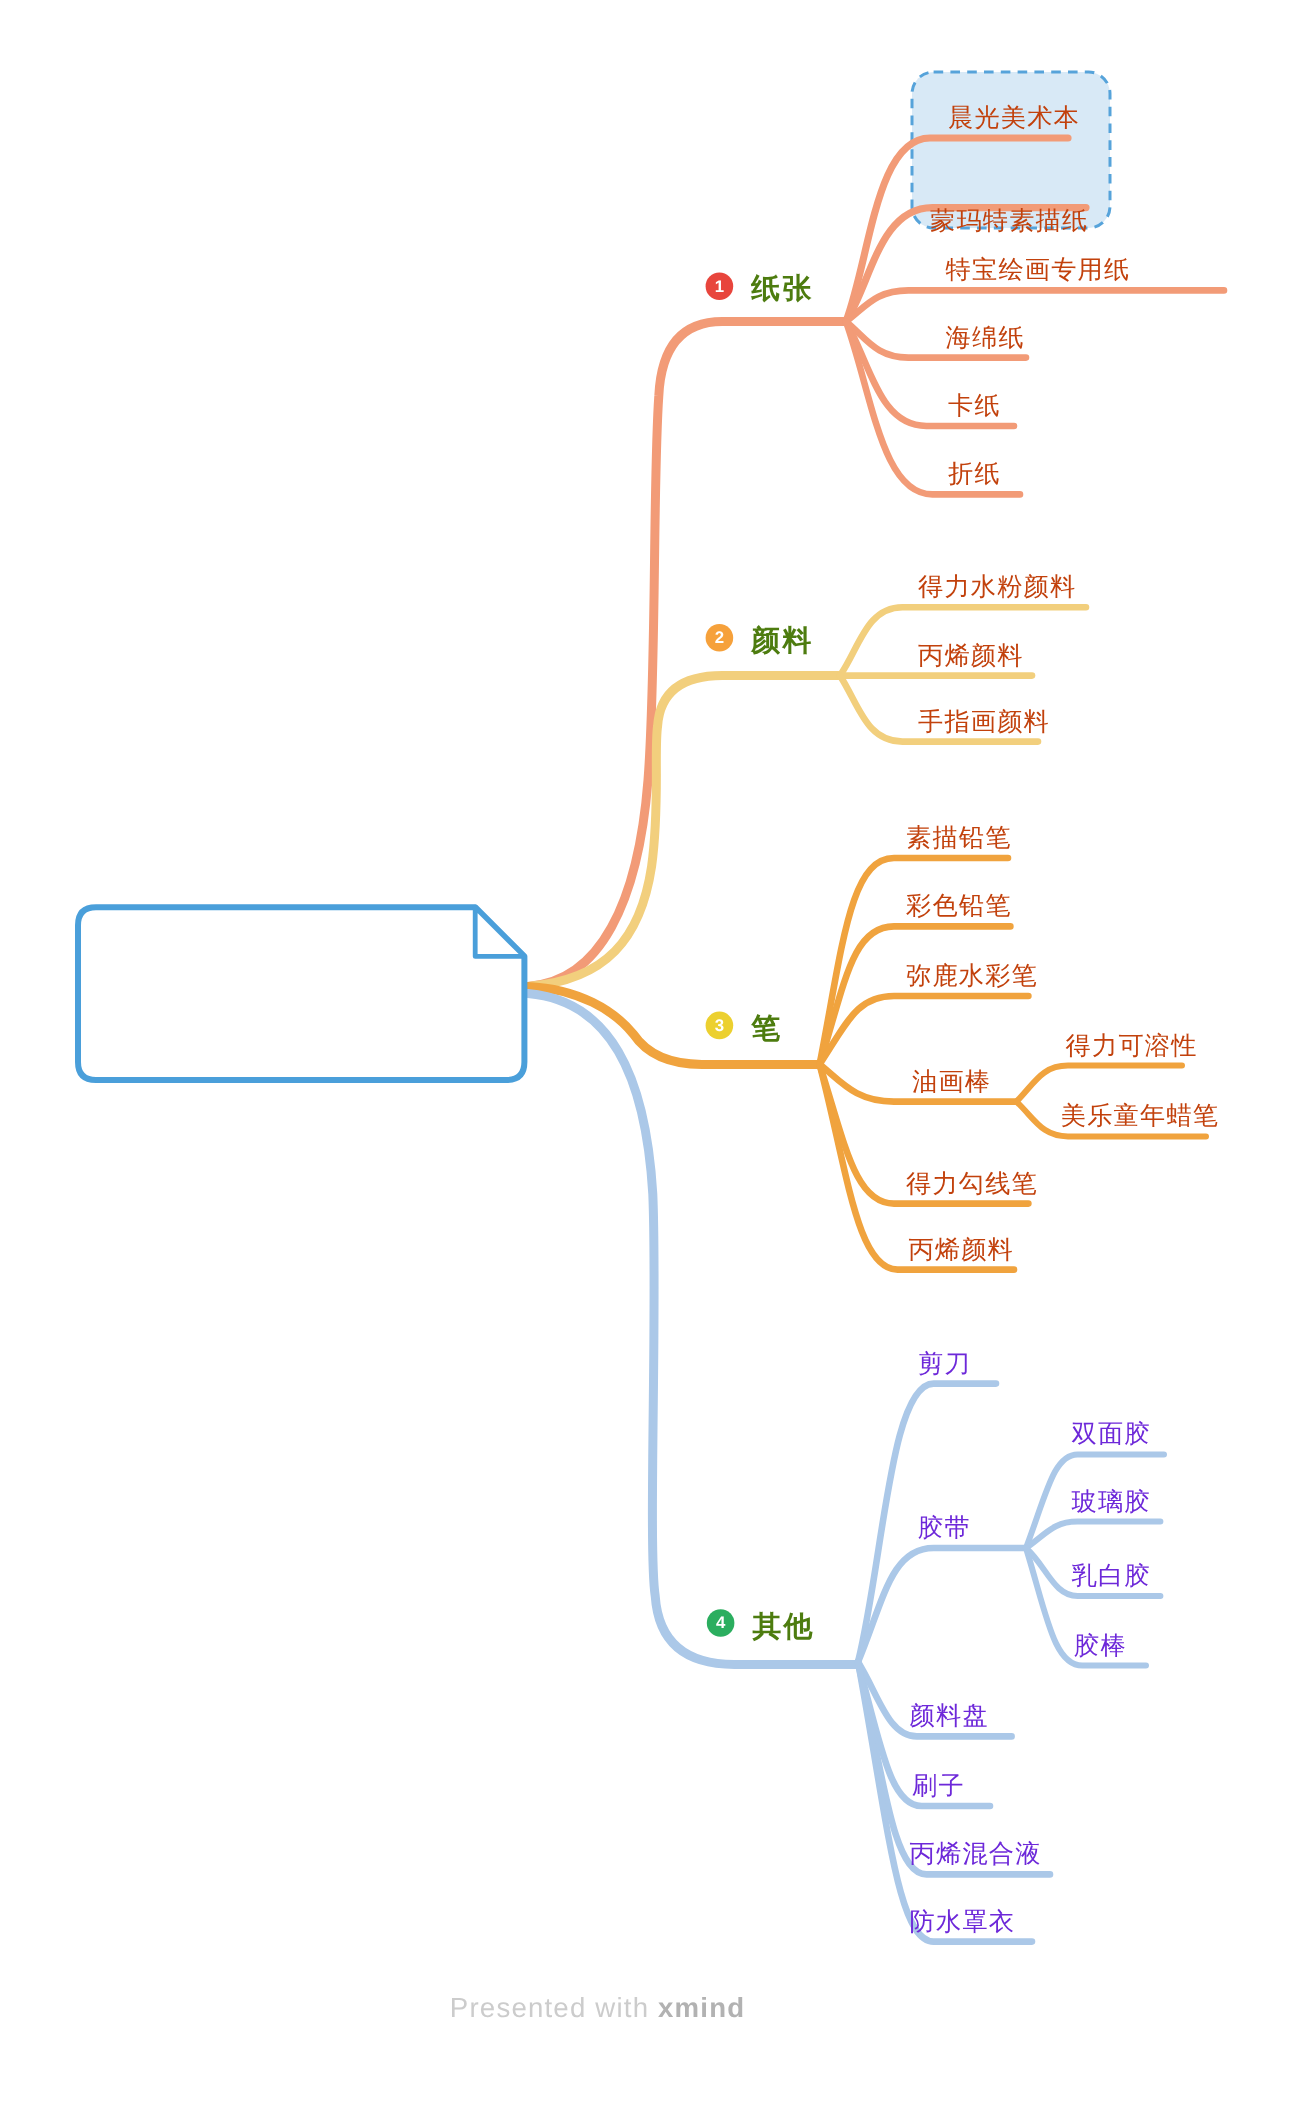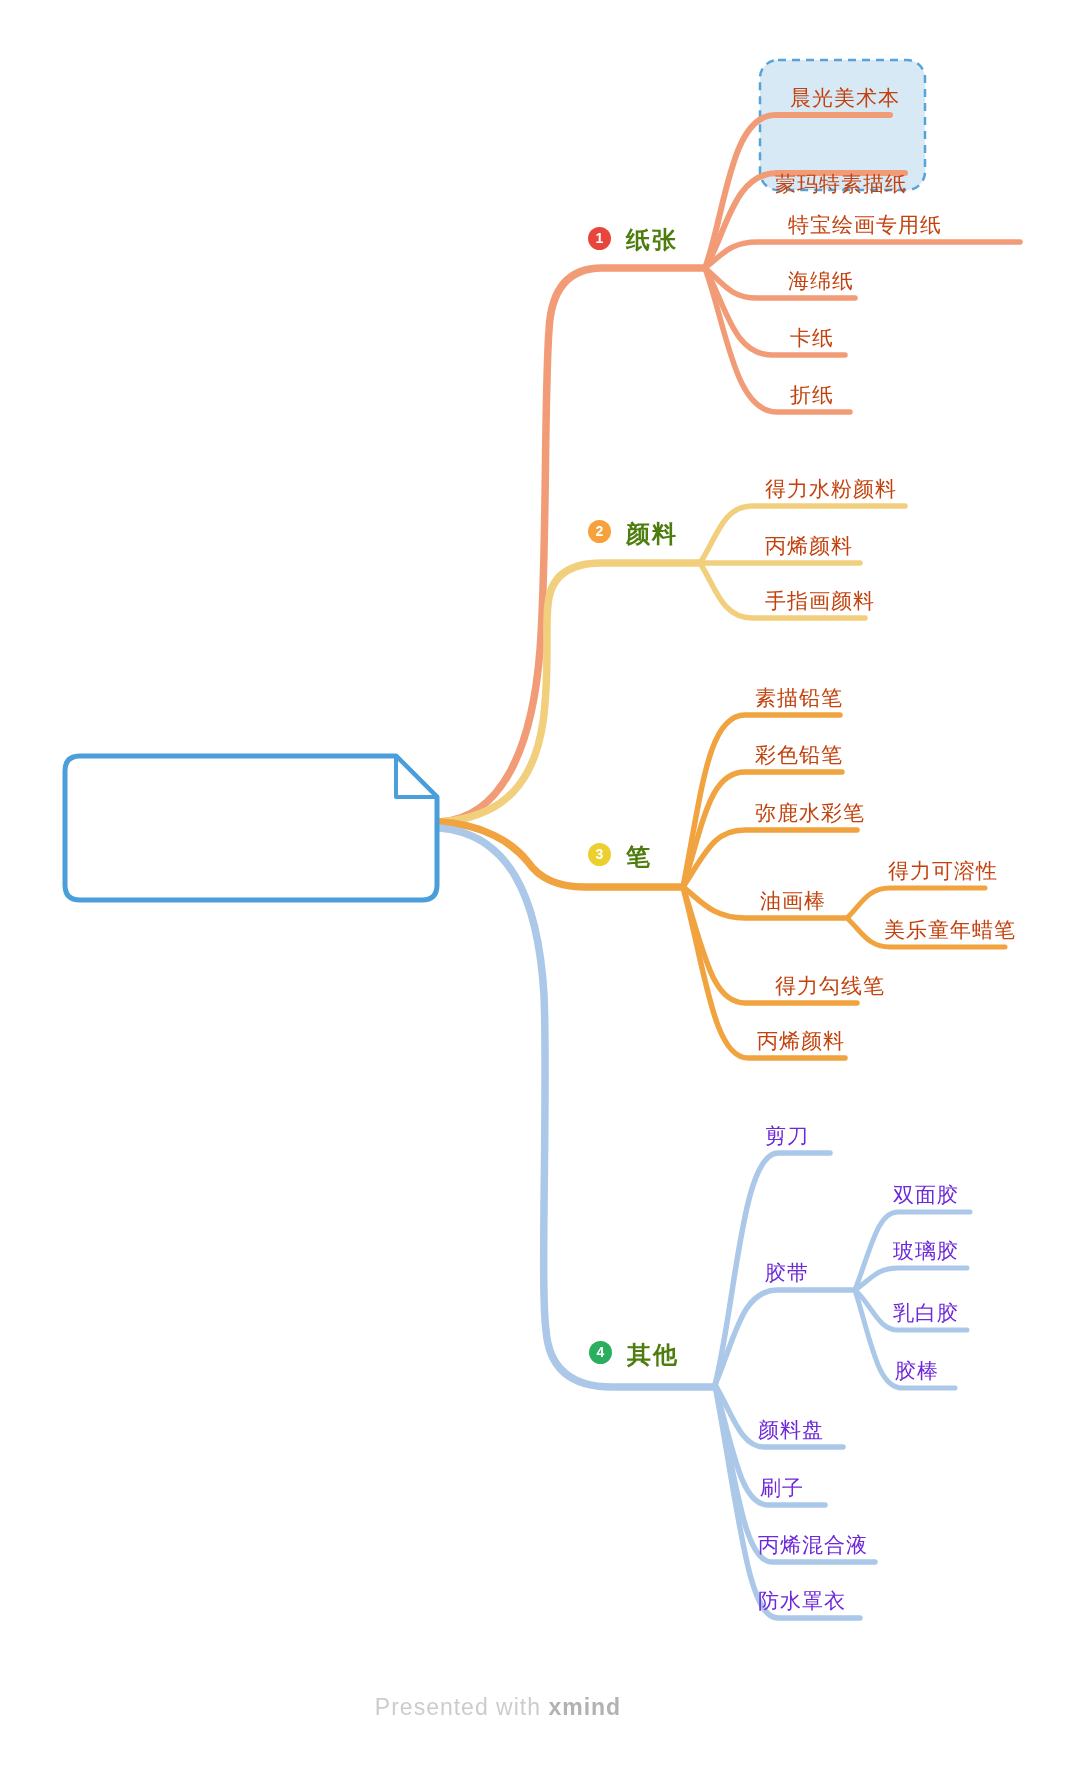--- a/index.html
+++ b/index.html
@@ -9,21 +9,21 @@
   .topic{position:absolute;white-space:nowrap;font-size:21px;letter-spacing:1px;}
   .warm{color:#c2410c;}
   .cool{color:#6d28d9;}
   .main-label{position:absolute;white-space:nowrap;font-size:24px;font-weight:bold;color:#4d7c0f;letter-spacing:2px;}
   .badge{position:absolute;width:23px;height:23px;border-radius:50%;color:#ffffff;
          font-size:14px;font-weight:bold;text-align:center;line-height:23px;}
   .root-content{position:absolute;left:62px;top:753px;width:378px;height:150px;display:flex;
                 align-items:center;cursor:default;}
   .root-label{position:absolute;left:150px;top:60px;font-size:30px;font-weight:bold;color:#333333;letter-spacing:2px;}
   .cart-wrap{position:absolute;left:36px;top:32px;width:90px;height:90px;}
-  .footer{position:absolute;left:0;top:1694px;width:996px;text-align:center;
+  .footer{position:absolute;left:0;top:1660px;width:996px;text-align:center;
           font-size:23px;color:#cccccc;letter-spacing:1px;}
   .footer b{color:#b2b2b2;}
   .watermark{position:absolute;left:822px;top:1700px;font-size:27px;font-weight:bold;color:#ffffff;
              letter-spacing:2px;-webkit-text-stroke:2px #1b1b1b;
              text-shadow:-2px -2px 0 #1b1b1b,2px -2px 0 #1b1b1b,-2px 2px 0 #1b1b1b,2px 2px 0 #1b1b1b,2px 3px 2px #1b1b1b;}
 </style>
 </head>
 <body>
 
 <div class="stage">
@@ -104,21 +104,21 @@
   <div class="topic warm" style="left:765px;top:475px;">得力水粉颜料</div>
   <div class="topic warm" style="left:765px;top:532px;">丙烯颜料</div>
   <div class="topic warm" style="left:765px;top:587px;">手指画颜料</div>
 
   <div class="topic warm" style="left:755px;top:684px;">素描铅笔</div>
   <div class="topic warm" style="left:755px;top:741px;">彩色铅笔</div>
   <div class="topic warm" style="left:755px;top:799px;">弥鹿水彩笔</div>
   <div class="topic warm" style="left:760px;top:887px;">油画棒</div>
   <div class="topic warm" style="left:888px;top:857px;">得力可溶性</div>
   <div class="topic warm" style="left:884px;top:916px;">美乐童年蜡笔</div>
-  <div class="topic warm" style="left:755px;top:972px;margin-left:20px;">得力勾线笔</div>
+  <div class="topic warm" style="left:755px;top:972px;">得力勾线笔</div>
   <div class="topic warm" style="left:757px;top:1027px;">丙烯颜料</div>
 
   <div class="topic cool" style="left:765px;top:1122px;">剪刀</div>
   <div class="topic cool" style="left:765px;top:1259px;">胶带</div>
   <div class="topic cool" style="left:893px;top:1181px;">双面胶</div>
   <div class="topic cool" style="left:893px;top:1237px;">玻璃胶</div>
   <div class="topic cool" style="left:893px;top:1299px;">乳白胶</div>
   <div class="topic cool" style="left:895px;top:1357px;">胶棒</div>
   <div class="topic cool" style="left:758px;top:1416px;">颜料盘</div>
   <div class="topic cool" style="left:760px;top:1474px;">刷子</div>

